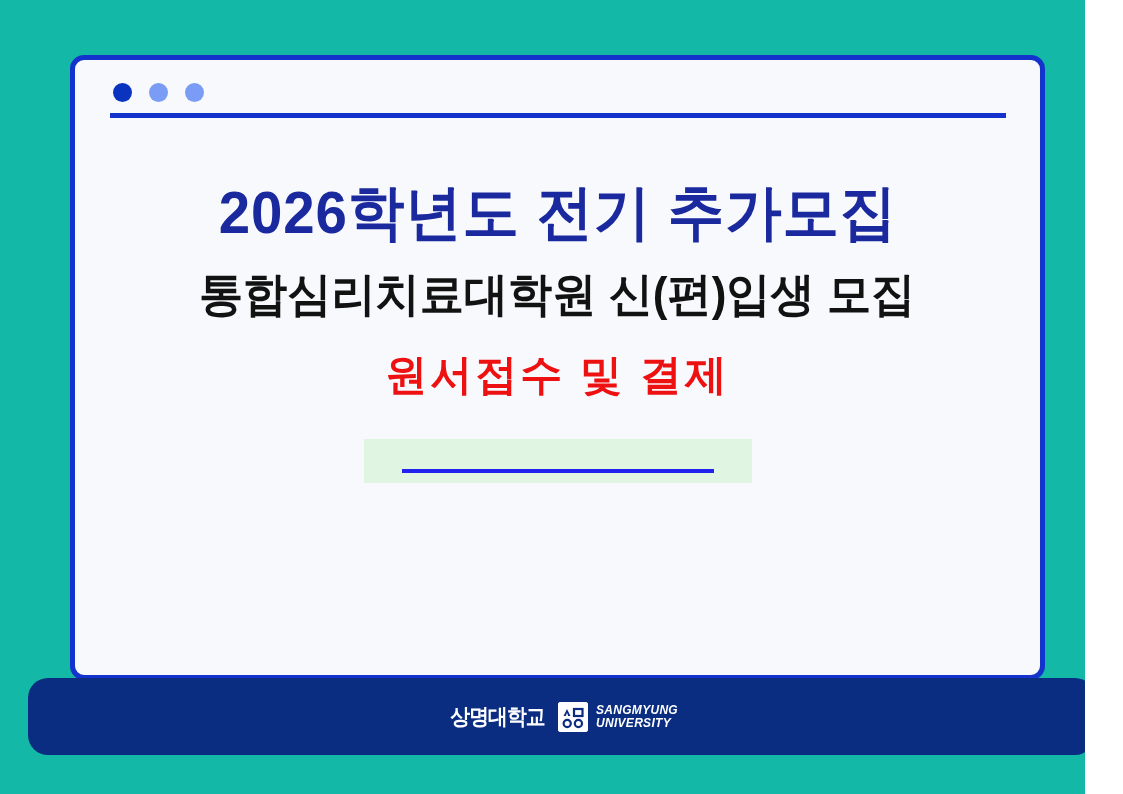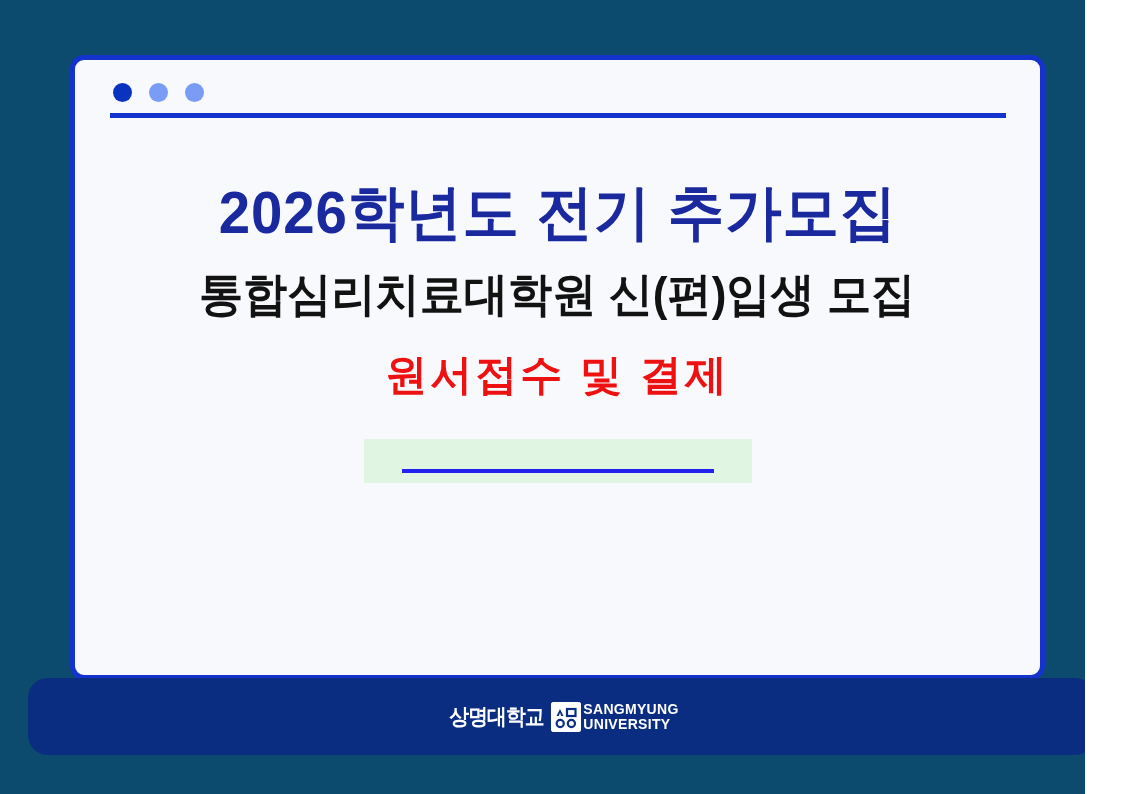--- a/index.html
+++ b/index.html
@@ -11,21 +11,21 @@
     width: 1123px;
     height: 794px;
     overflow: hidden;
     font-family: "Liberation Sans", "DejaVu Sans", sans-serif;
   }
 
   #stage {
     position: relative;
     width: 1085px;
     height: 794px;
-    background: #0c4a6e;
+    background: #14b8a6;
     overflow: hidden;
   }
 
   
   .card {
     position: absolute;
     left: 70px;
     top: 55px;
     width: 975px;
     height: 625px;
@@ -147,21 +147,21 @@
     background: #0a2d82;
     border-radius: 20px;
     display: flex;
     align-items: center;
     justify-content: center;
   }
 
   .brand {
     display: flex;
     align-items: center;
-    gap: 2px;
+    gap: 8px;
   }
   .brand-ko {
     font-size: 22px;
     font-weight: bold;
     color: #ffffff;
     letter-spacing: -1px;
     line-height: 1;
     transform: scaleX(0.9);
   }
   .emblem {
@@ -170,24 +170,25 @@
     background: #ffffff;
     border-radius: 3px;
     display: block;
   }
   .brand-en {
     display: flex;
     flex-direction: column;
     line-height: 1.05;
   }
   .brand-en span {
-    font-size: 14px;
+    font-size: 12px;
     font-weight: bold;
     color: #ffffff;
     letter-spacing: 0.3px;
+    font-style: italic;
   }
 </style>
 </head>
 <body>
 
 <div id="stage">
 
   <div class="card">
 
     <div class="dots">

